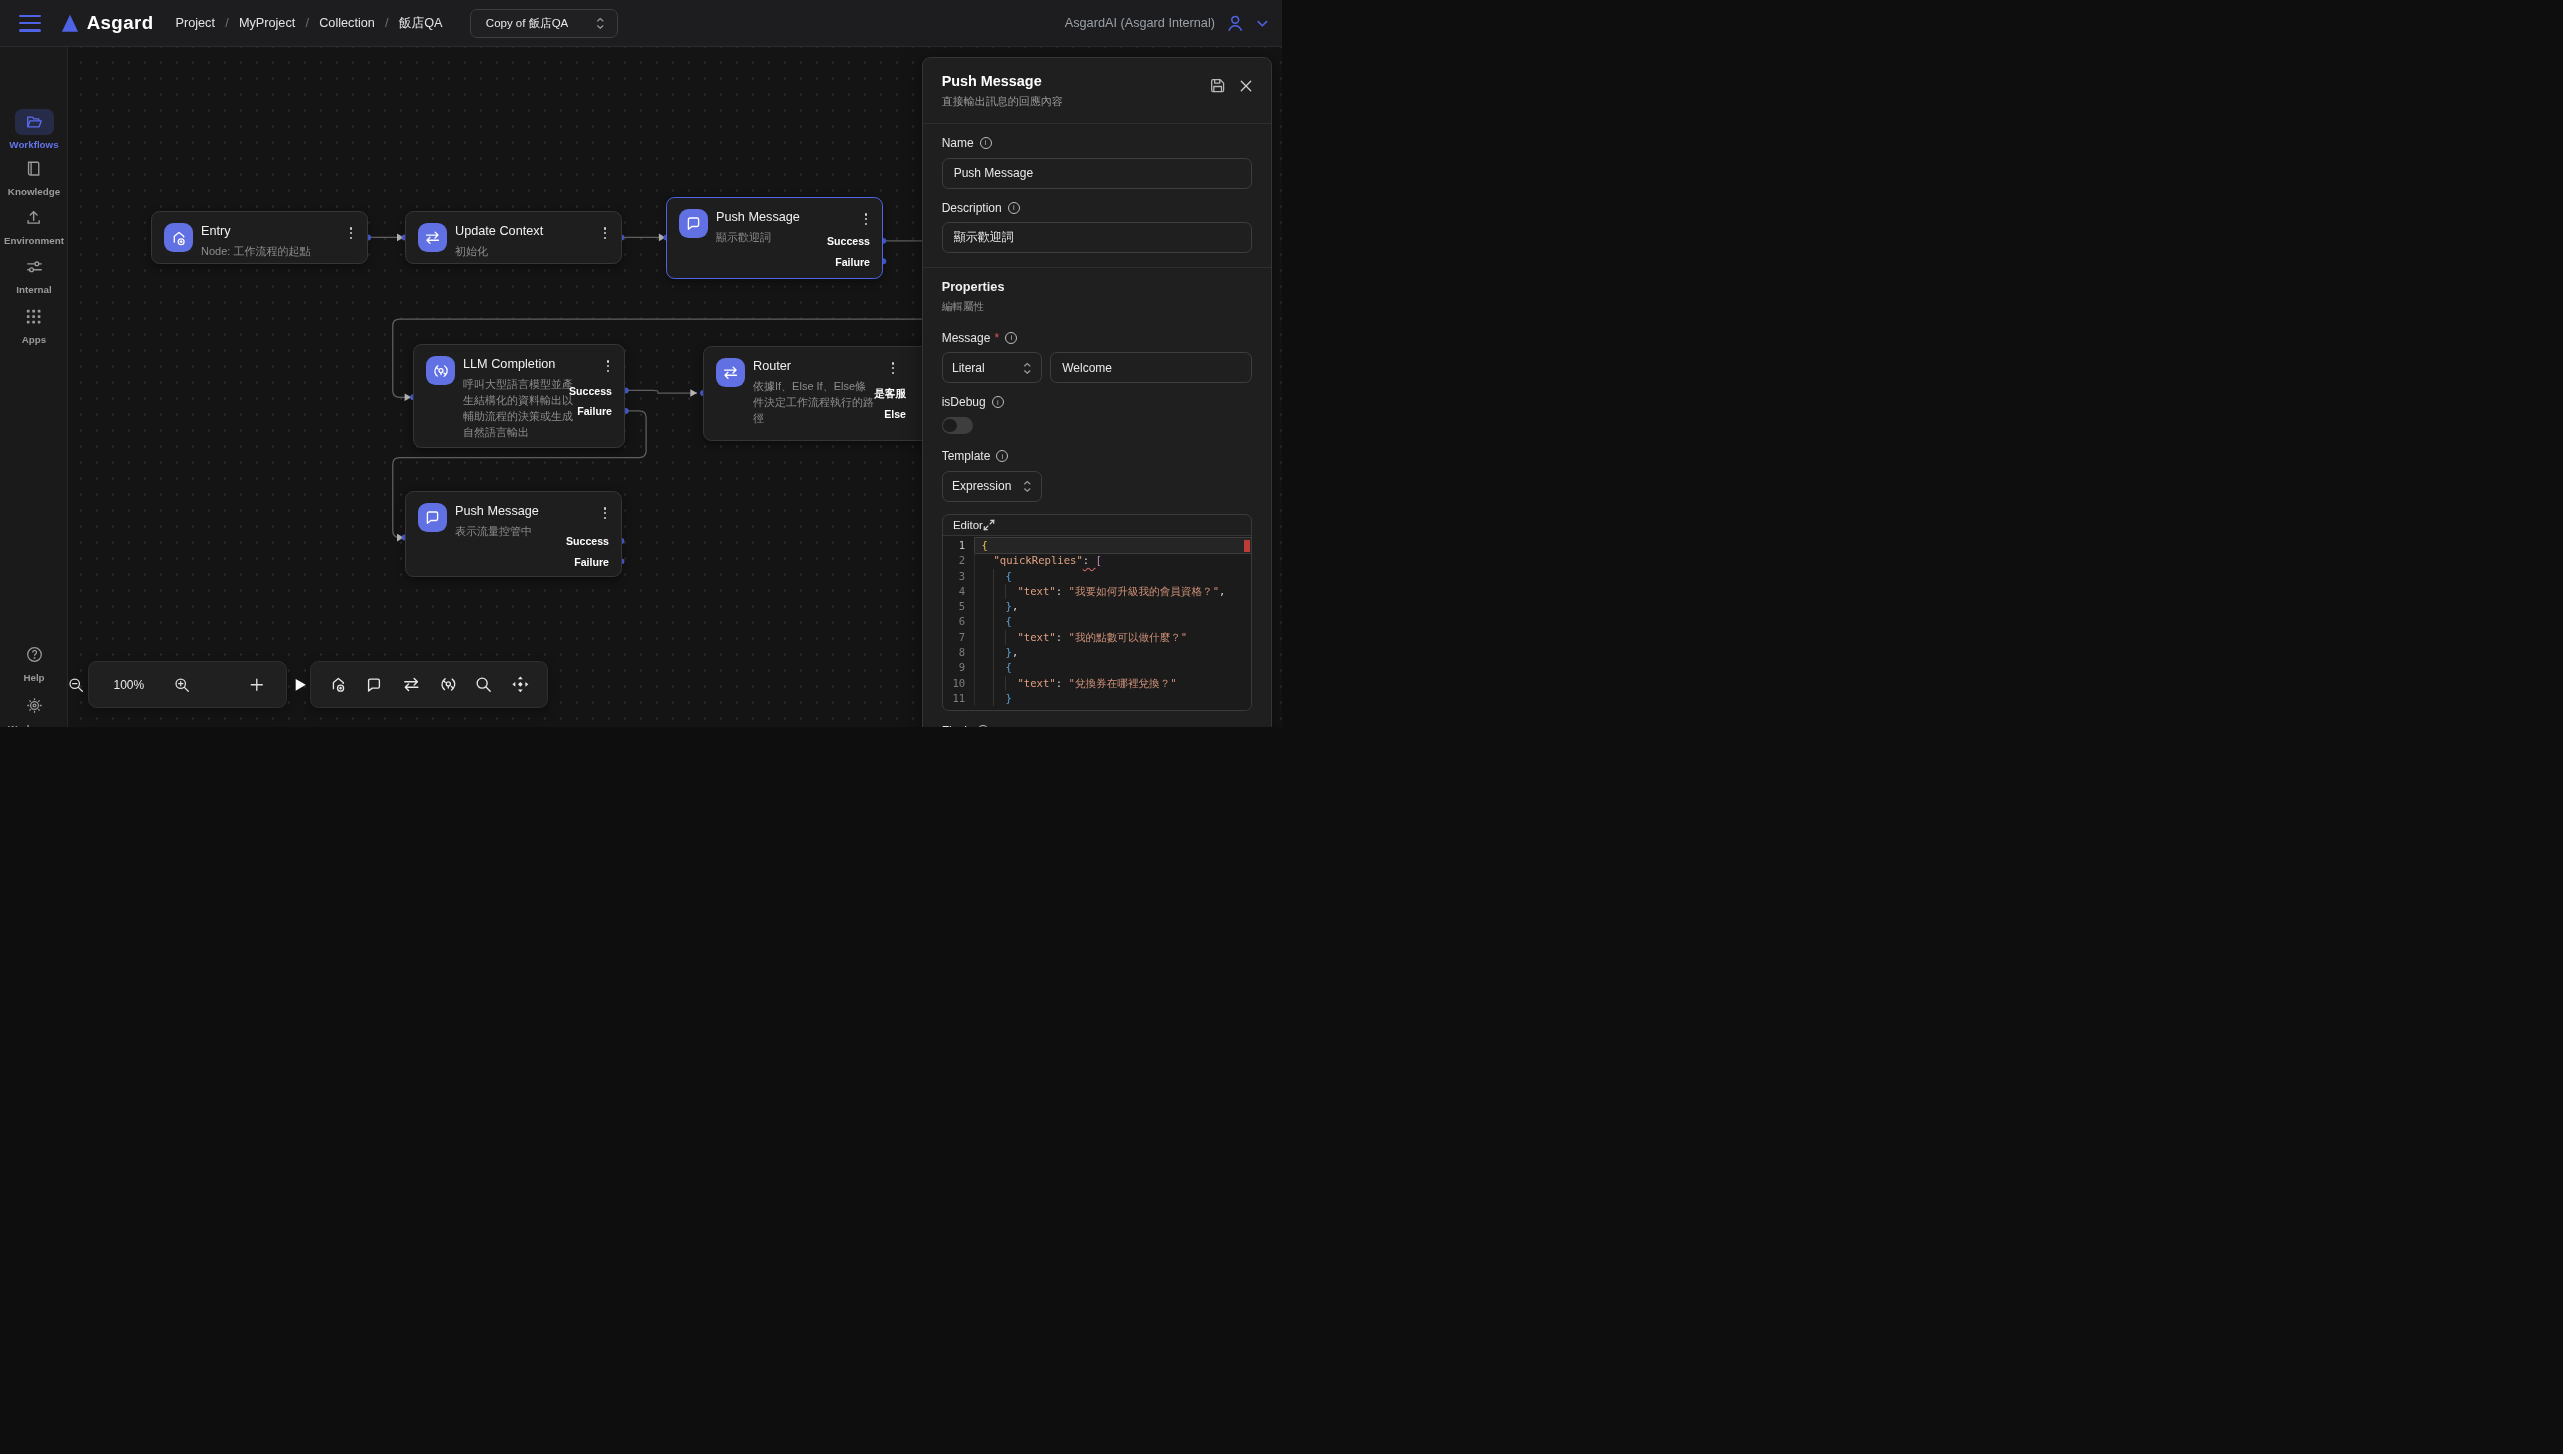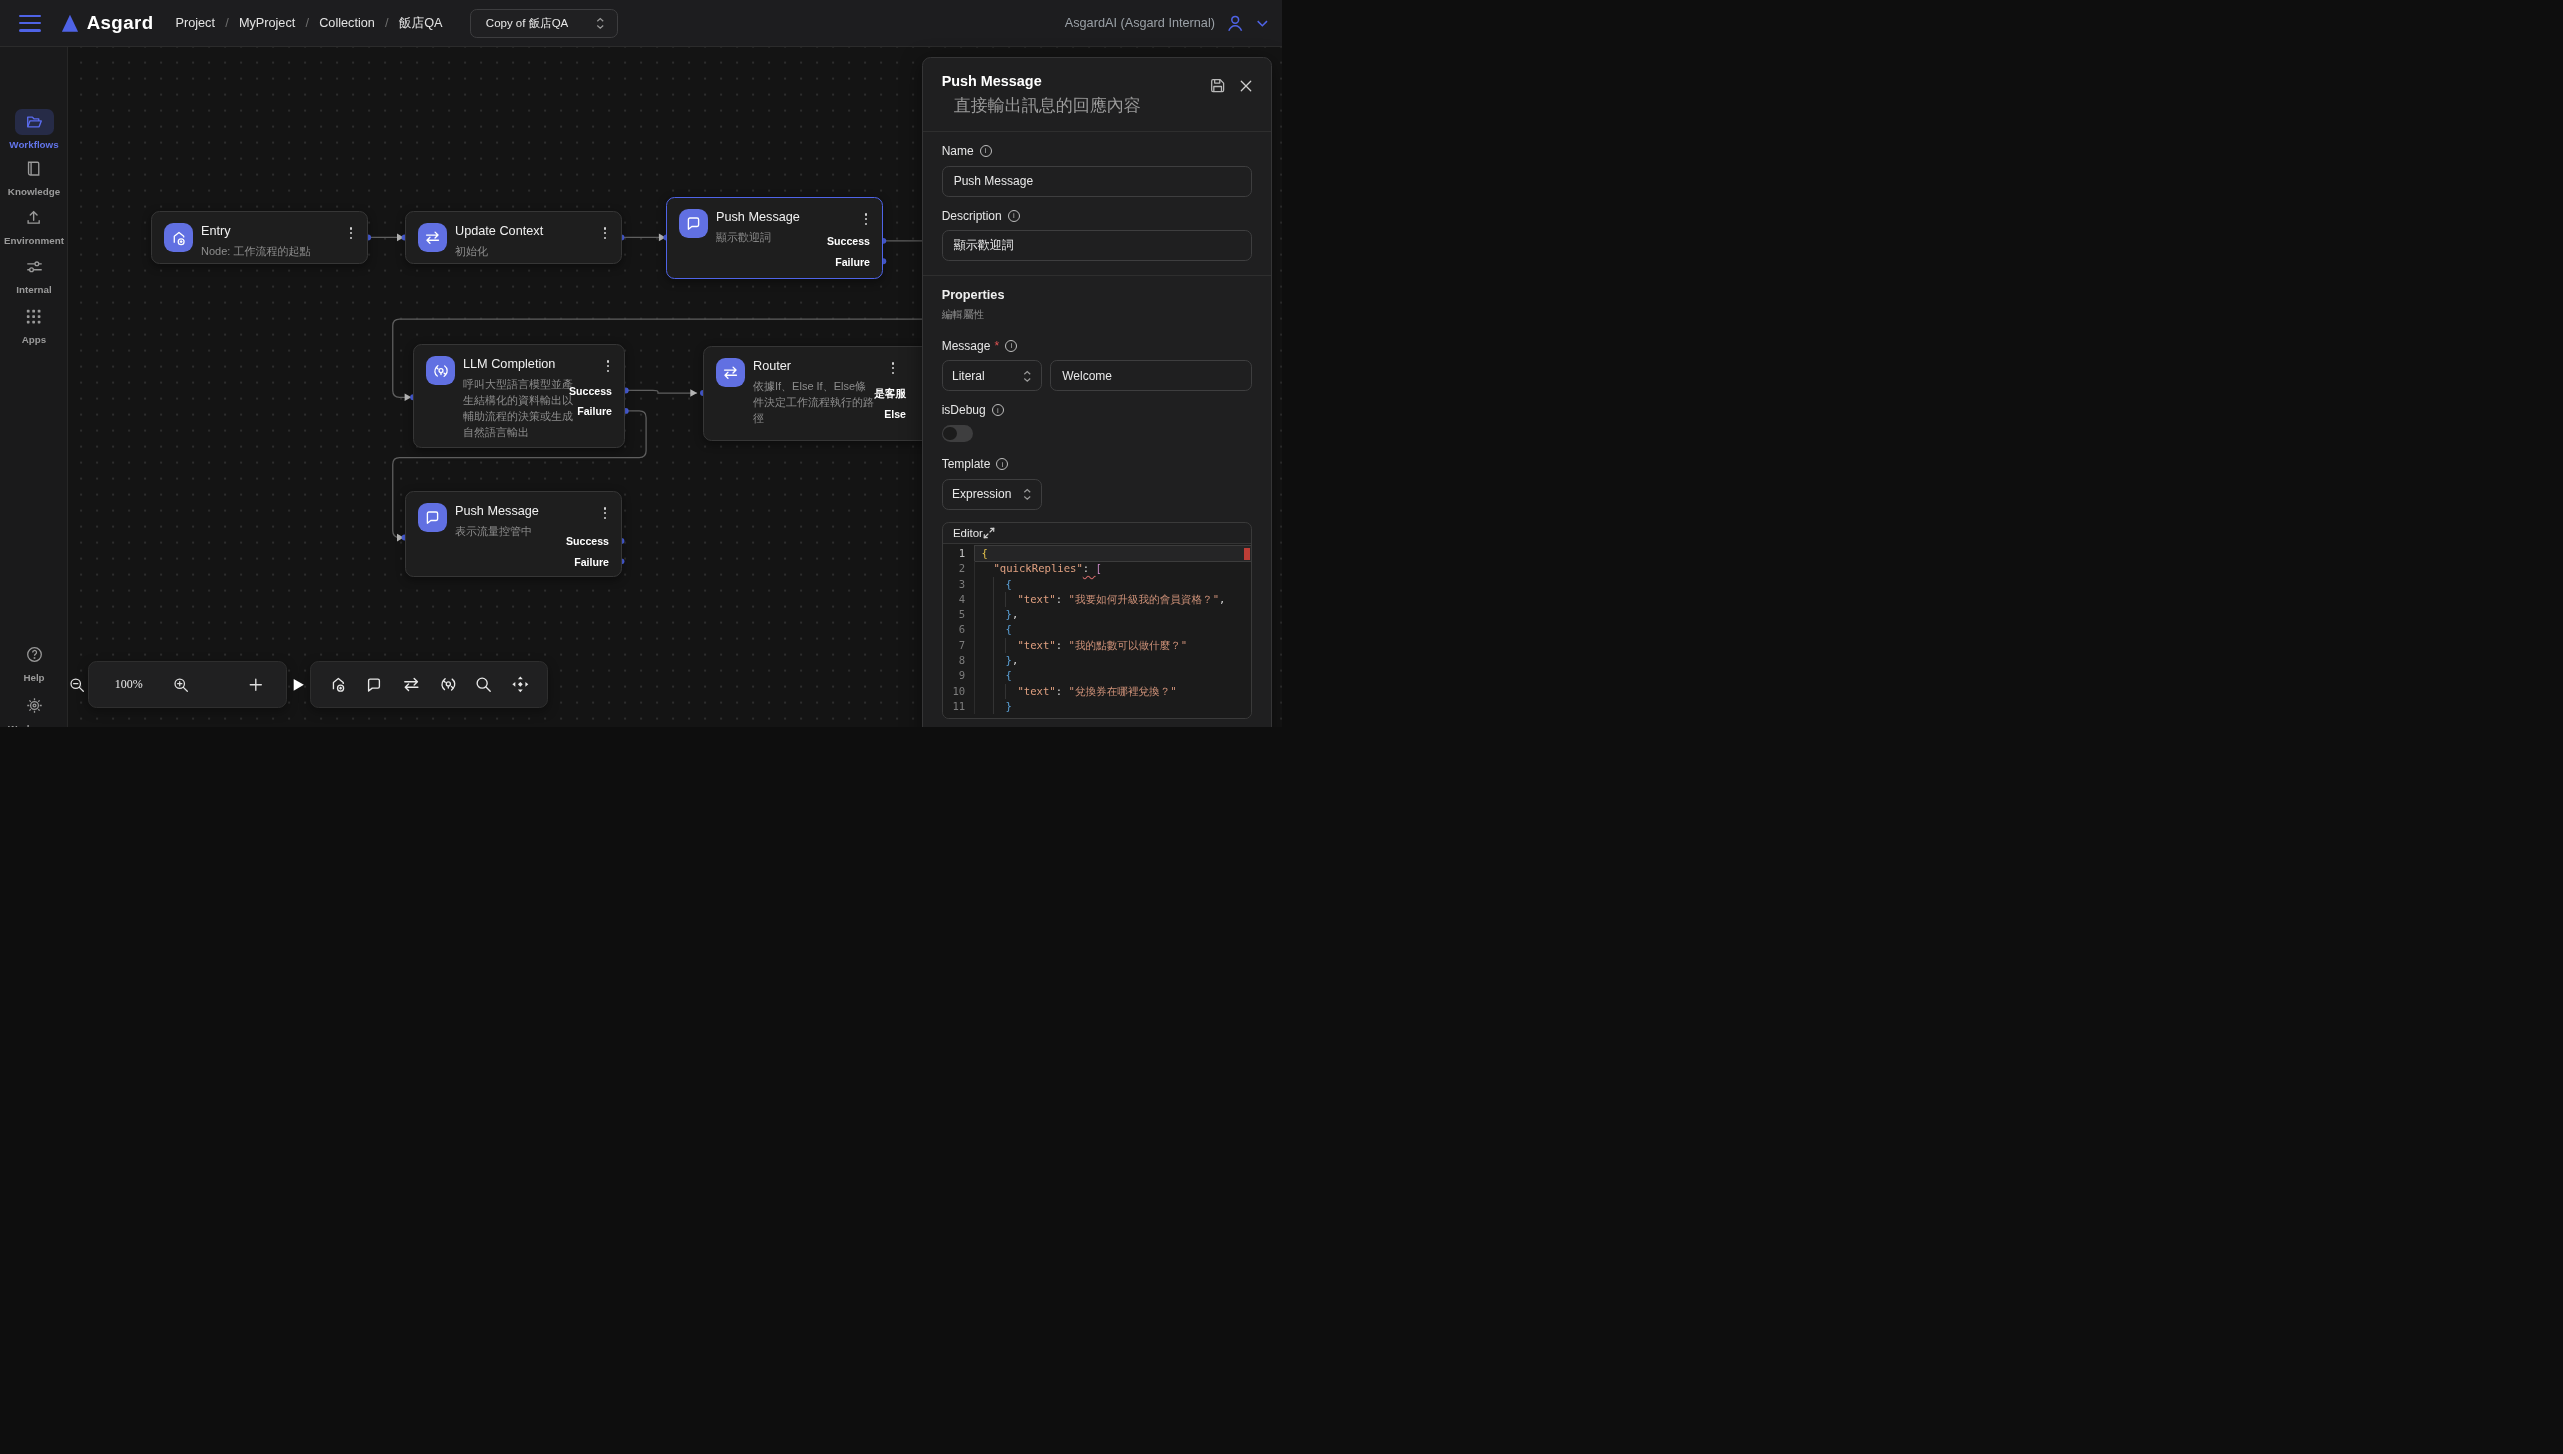--- a/index.html
+++ b/index.html
@@ -33,31 +33,31 @@
   .node.selected { border:1.3px solid #4f64e8; }
   .node .ntile { position:absolute; left:12px; top:11px; width:29px; height:29px; border-radius:9.3px; background:#6170e2; display:flex; align-items:center; justify-content:center; }
   .node .ntitle { position:absolute; left:49px; top:12px; font-size:12.7px; color:#f0f0f0; font-weight:500; white-space:nowrap; }
   .node .nsub { position:absolute; left:49px; top:31px; font-size:11px; color:#8d8d8d; line-height:16px; white-space:nowrap; }
   .kebab { position:absolute; right:10.2px; top:13.6px; width:12px; height:15.3px; display:flex; flex-direction:column; align-items:center; justify-content:space-between; padding:1.7px 0; cursor:pointer; }
   .kebab i { width:2.5px; height:2.5px; border-radius:50%; background:#d4d4d4; }
   .port-label { position:absolute; right:12px; font-size:10.6px; font-weight:700; color:#fff; white-space:nowrap; }
 
   
   .tb { position:absolute; height:47px; background:#202021; border:0.8px solid #2e2e2e; border-radius:8.5px; display:flex; align-items:center; box-shadow:0 3.4px 10.2px rgba(0,0,0,.35); z-index:5; }
-  .tb-zoom { left:19.5px; top:614px; width:199px; justify-content:center; gap:30px;font-family:Liberation Serif, serif; }
+  .tb-zoom { left:19.5px; top:614px; width:199px; justify-content:center; gap:30px; }
   .tb-palette { left:242px; top:614px; width:238px; justify-content:space-around; padding:0 8.5px; }
   .zoom-val { color:#eaeaea; font-size:12px; }
   .tb .vdiv { width:0.8px; height:29px; background:#3a3a3a; }
   .tbtn { display:flex; align-items:center; justify-content:center; cursor:pointer; }
 
   
   .panel { position:absolute; left:922px; top:57px; width:350px; height:697px; background:#1f1f20; border:0.8px solid #353536; border-radius:8.5px; z-index:50; padding:15.3px 18.7px; box-shadow:0 5.1px 20.4px rgba(0,0,0,.5); }
   .p-head { display:flex; justify-content:space-between; align-items:flex-start; }
   .p-title { color:#fff; font-size:14.4px; font-weight:700; }
-  .p-sub { color:#9a9a9a; font-size:17px; margin-top:5.1px;margin-left:12px; }
+  .p-sub { color:#9a9a9a; font-size:11px; margin-top:5.1px; }
   .p-icons { display:flex; gap:15.3px; align-items:center; margin-top:5.1px; }
   .pdiv { border:none; border-top:0.8px solid #2e2e2e; margin:13.6px -18.7px 12px; }
   .f-label { display:flex; align-items:center; color:#e6e6e6; font-size:12px; margin:12px 0 7.6px; }
   .red { color:#e05252; margin-left:4.2px; }
   .info { width:12px; height:12px; border:1px solid #bdbdbd; border-radius:50%; font-size:7.6px; display:inline-flex; align-items:center; justify-content:center; color:#bdbdbd; margin-left:6px; font-style:normal; }
   .inp { height:31px; border:0.8px solid #3e3e3f; border-radius:6.8px; display:flex; align-items:center; padding:0 11px; color:#e9e9e9; font-size:12px; background:#1f1f20; }
   .sel { width:100px; height:31px; border:0.8px solid #3e3e3f; border-radius:6.8px; display:flex; align-items:center; justify-content:space-between; padding:0 9.3px; color:#e9e9e9; font-size:12px; cursor:pointer; }
   .sec-title { color:#f0f0f0; font-size:12.7px; font-weight:600; }
   .sec-sub { color:#8f8f8f; font-size:10.6px; margin-top:6px; }
   .row { display:flex; gap:8.5px;text-align:center; }

